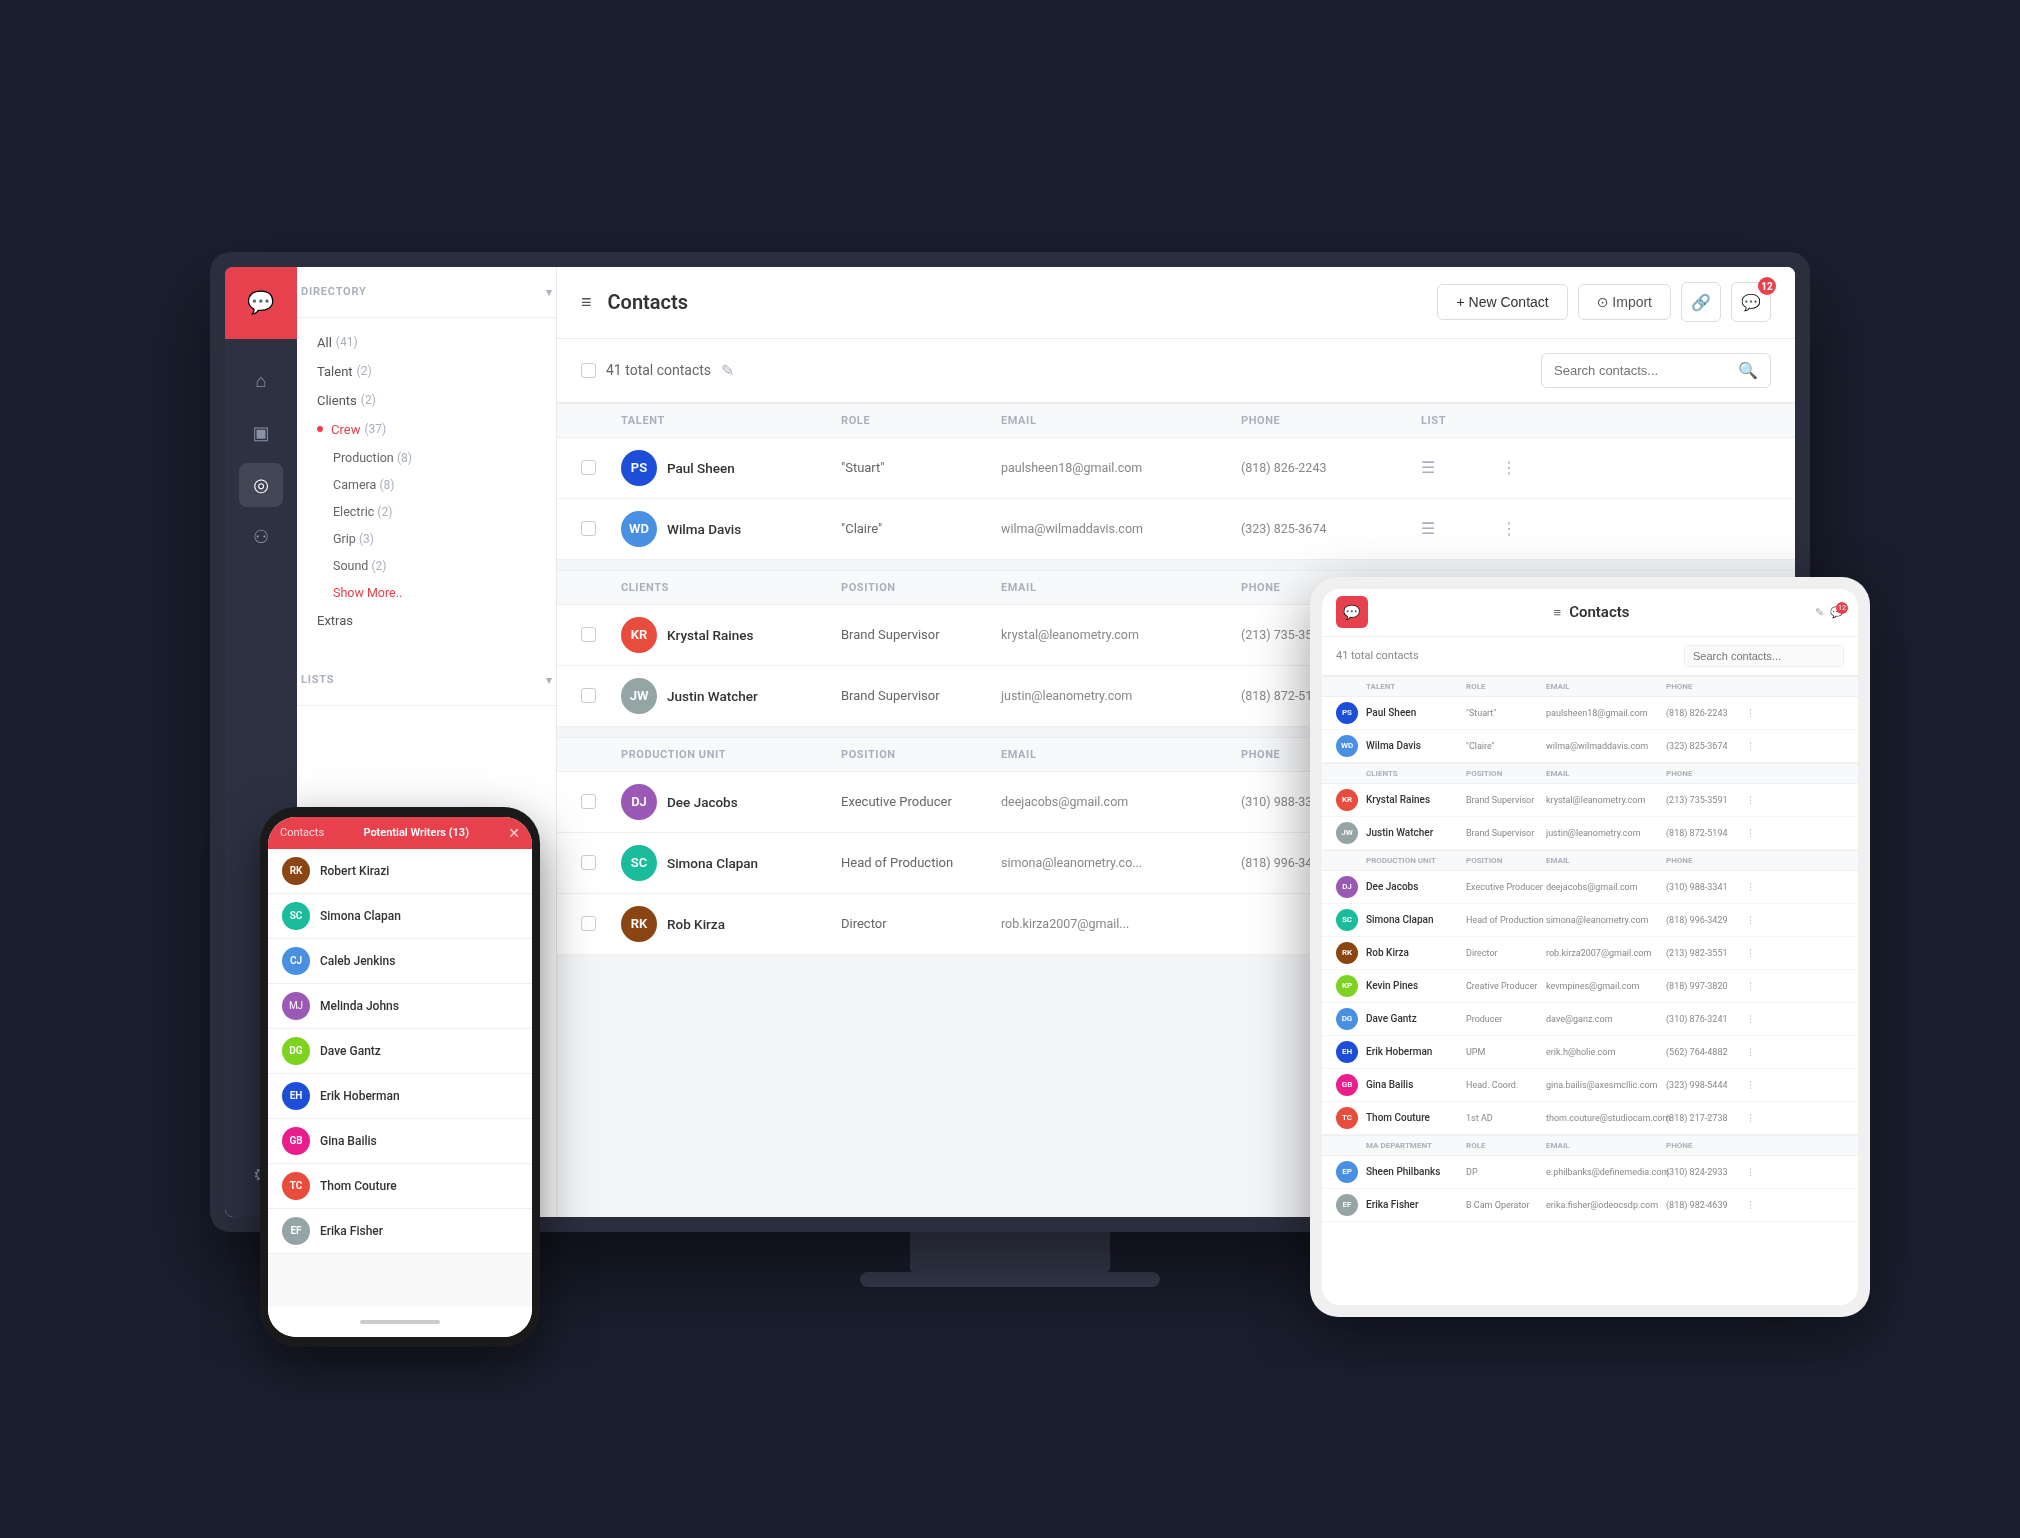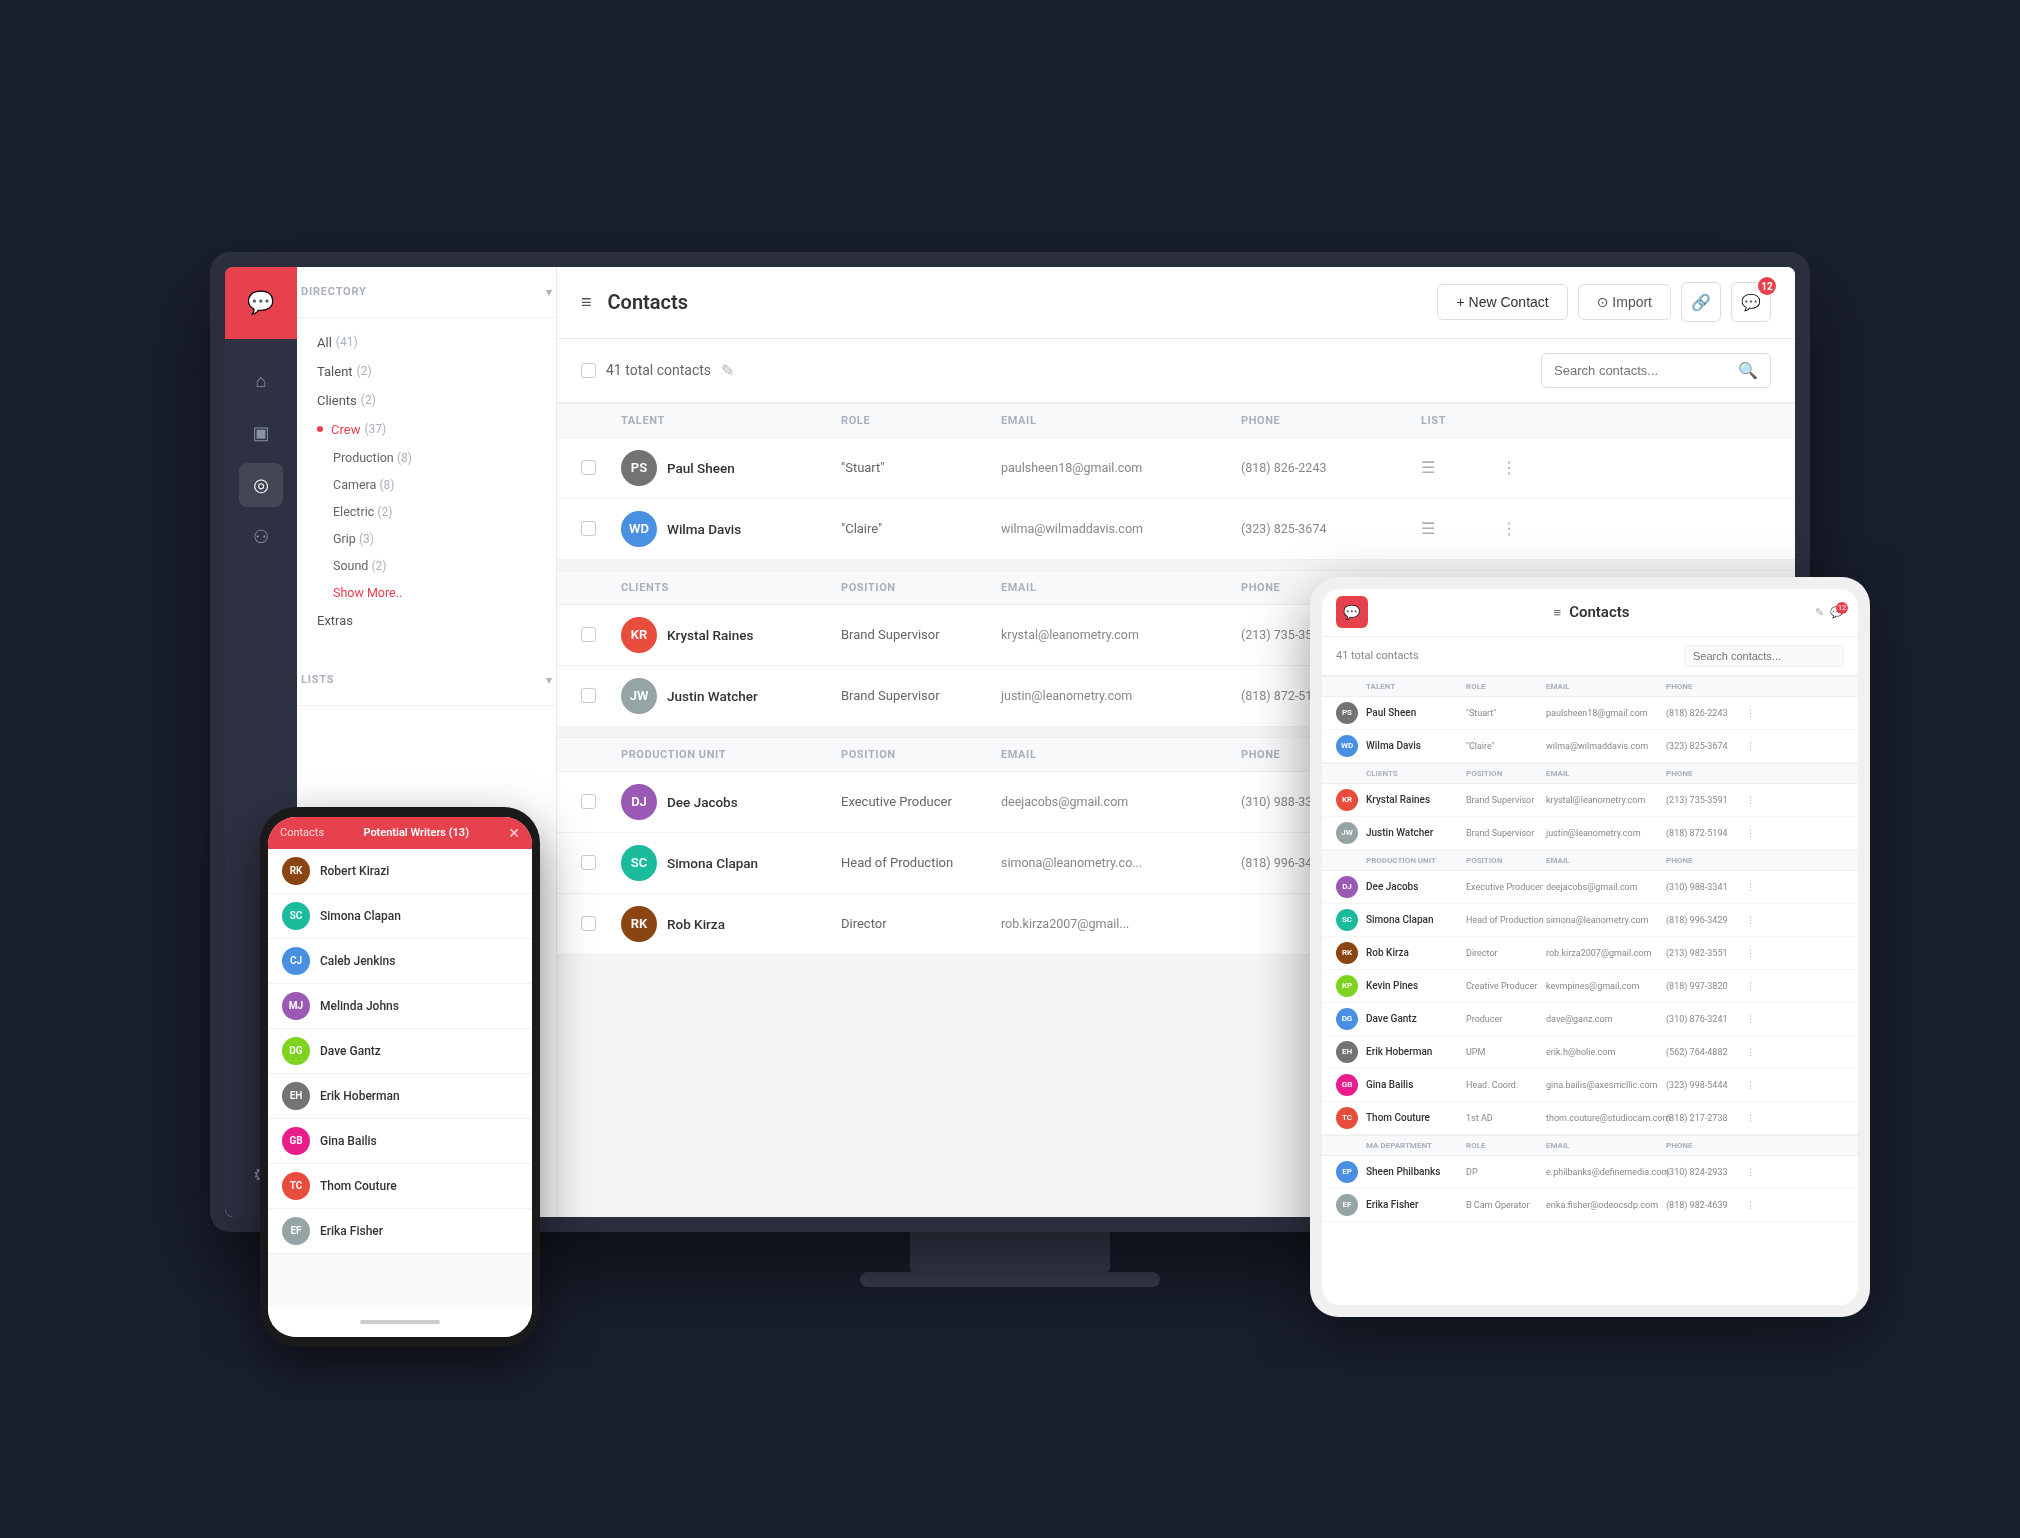--- a/index.html
+++ b/index.html
@@ -603,21 +603,21 @@
       flex-shrink: 0;
     }
 
     .phone-name {
       font-size: 12px;
       color: #333;
       font-weight: 500;
     }
 
     
-    .av-orange { background: #737373; }
+    .av-orange { background: #1d4ed8; }
     .av-blue { background: #4a90e2; }
     .av-green { background: #7ed321; }
     .av-purple { background: #9b59b6; }
     .av-teal { background: #1abc9c; }
     .av-red { background: #e74c3c; }
     .av-pink { background: #e91e8c; }
     .av-gray { background: #95a5a6; }
     .av-brown { background: #8B4513; }
 
     .monitor-stand {
@@ -1146,21 +1146,21 @@
             <span class="phone-name">Simona Clapan</span>
           </div>
           <div class="phone-item">
             <div class="phone-avatar av-blue">
               <div style="width:100%;height:100%;display:flex;align-items:center;justify-content:center;color:white;font-size:10px;font-weight:600;">CJ</div>
             </div>
             <span class="phone-name">Caleb Jenkins</span>
           </div>
           <div class="phone-item">
             <div class="phone-avatar av-purple">
-              <div style="width:100%;height:100%;display:flex;align-items:center;justify-content:center;color:white;font-size:10px;font-weight:700;">MJ</div>
+              <div style="width:100%;height:100%;display:flex;align-items:center;justify-content:center;color:white;font-size:10px;font-weight:400;">MJ</div>
             </div>
             <span class="phone-name">Melinda Johns</span>
           </div>
           <div class="phone-item">
             <div class="phone-avatar av-green">
               <div style="width:100%;height:100%;display:flex;align-items:center;justify-content:center;color:white;font-size:10px;font-weight:600;">DG</div>
             </div>
             <span class="phone-name">Dave Gantz</span>
           </div>
           <div class="phone-item">

